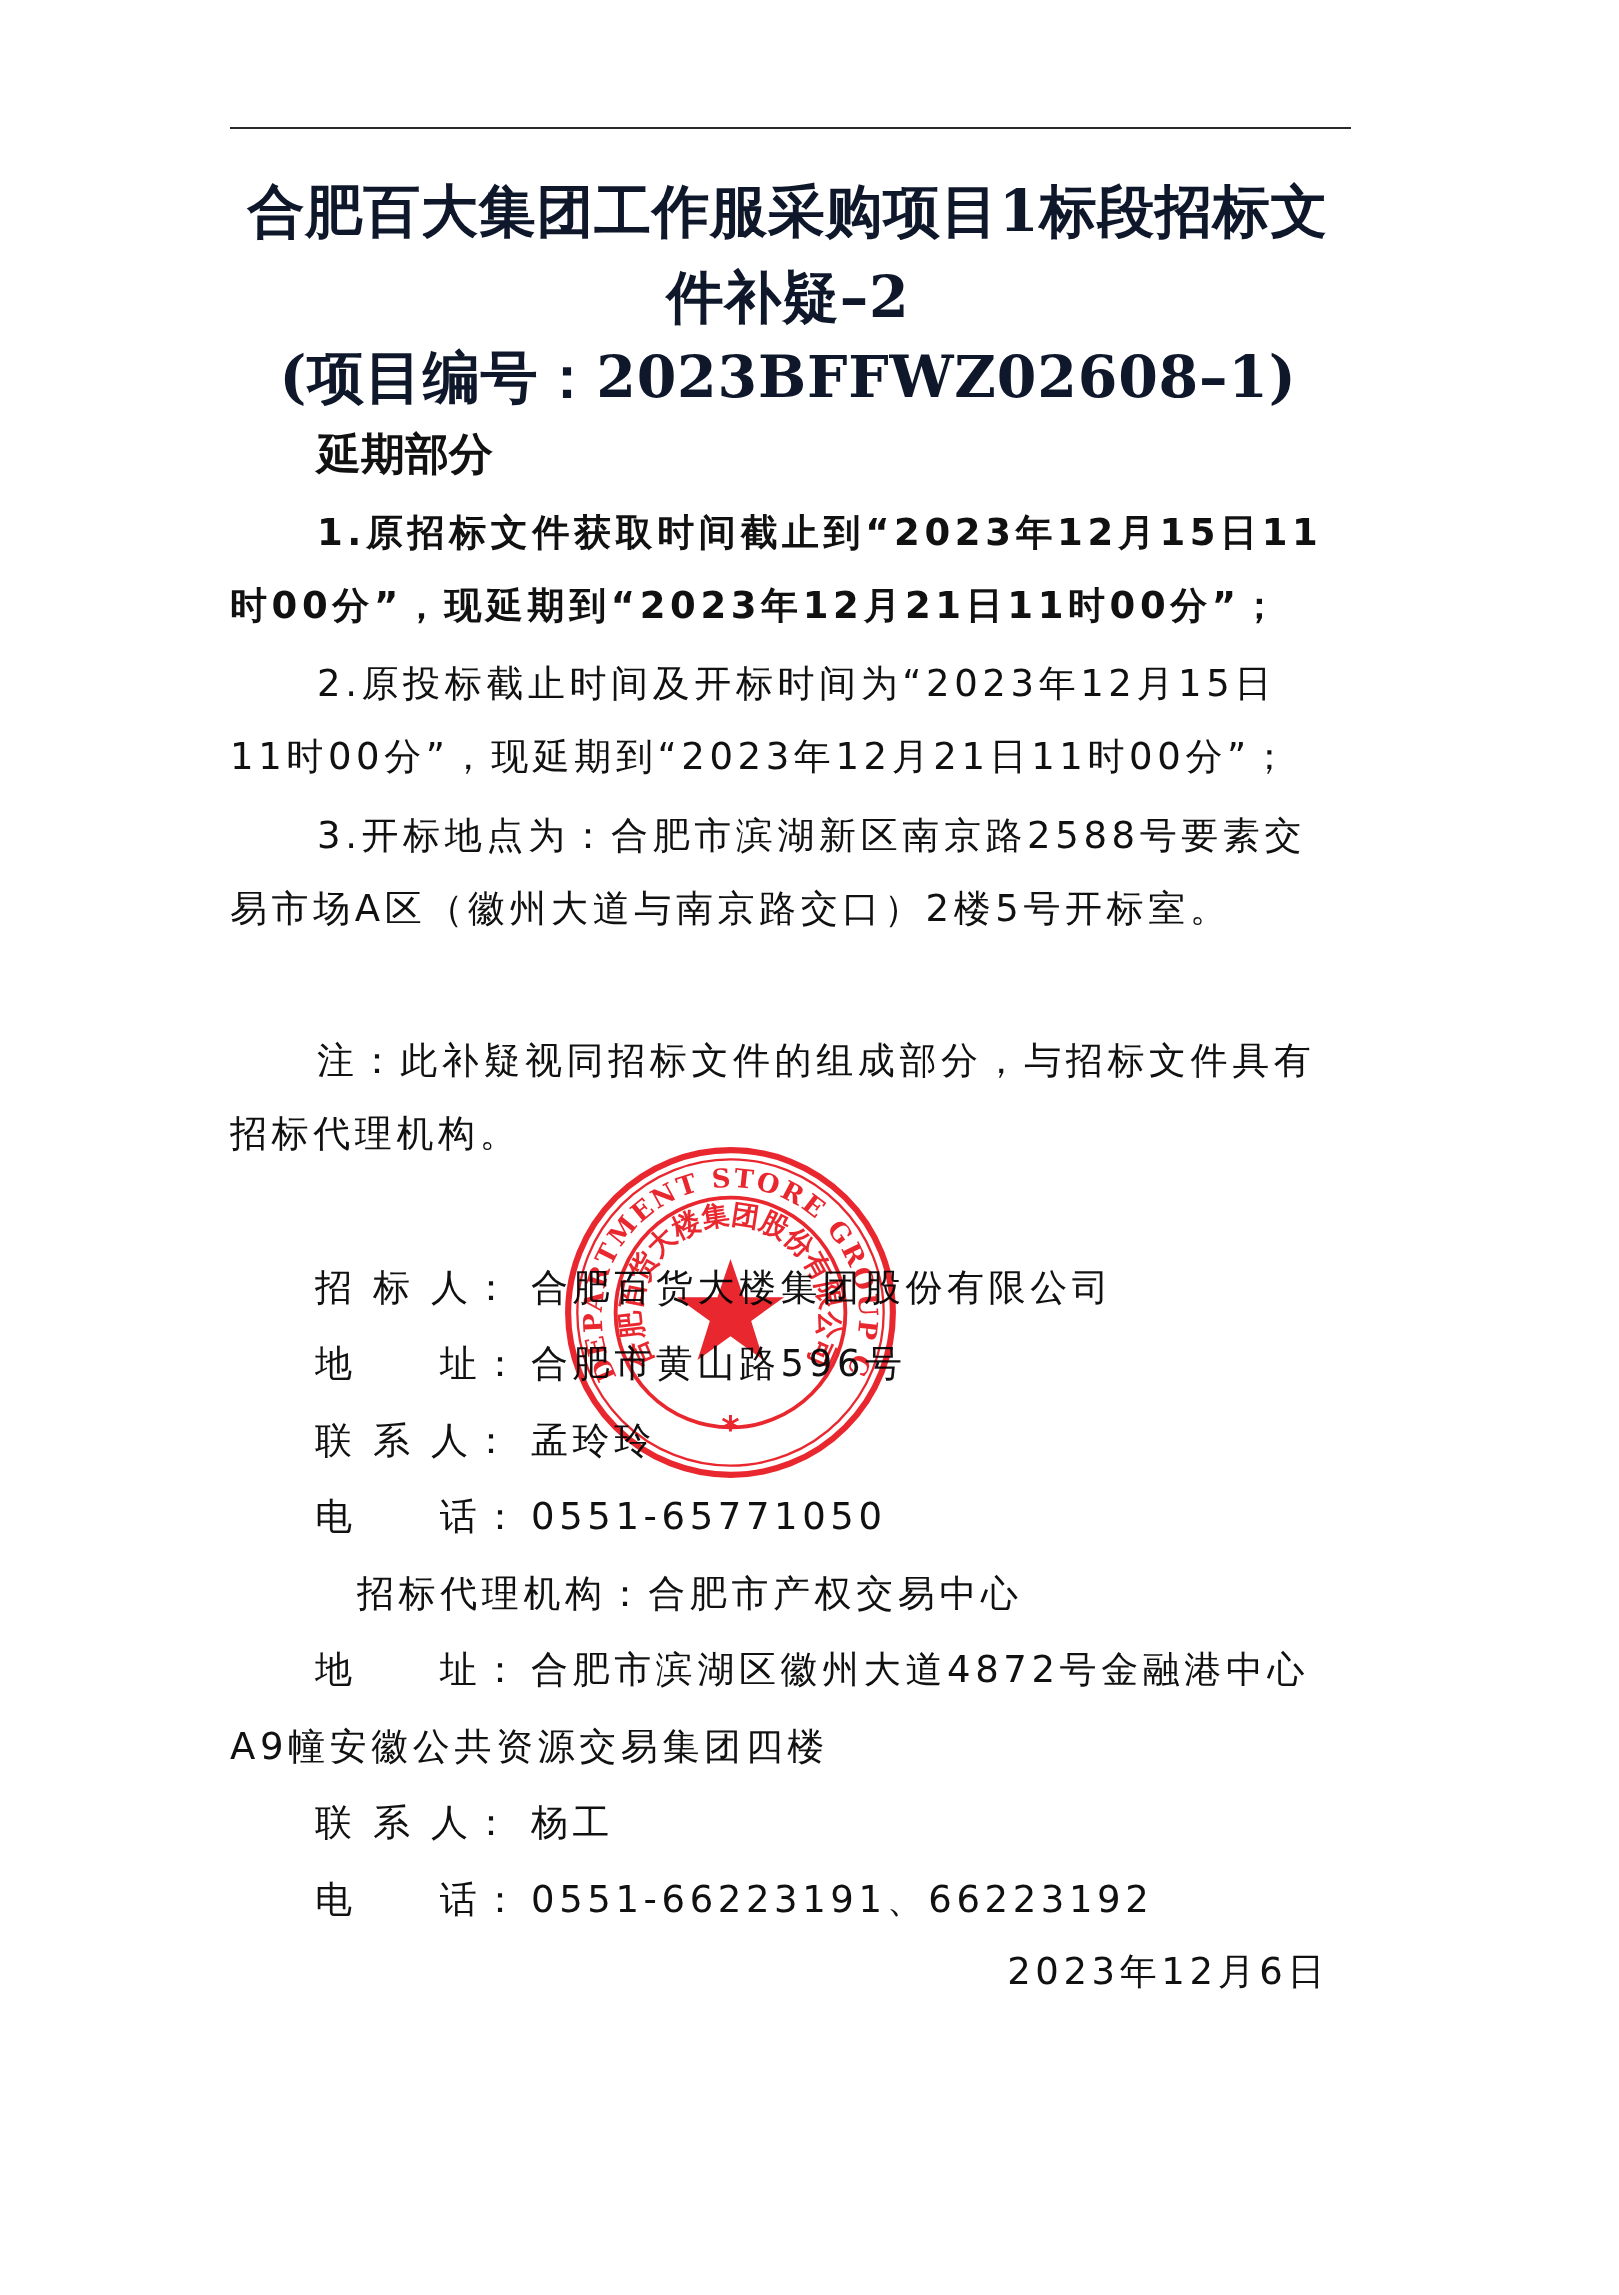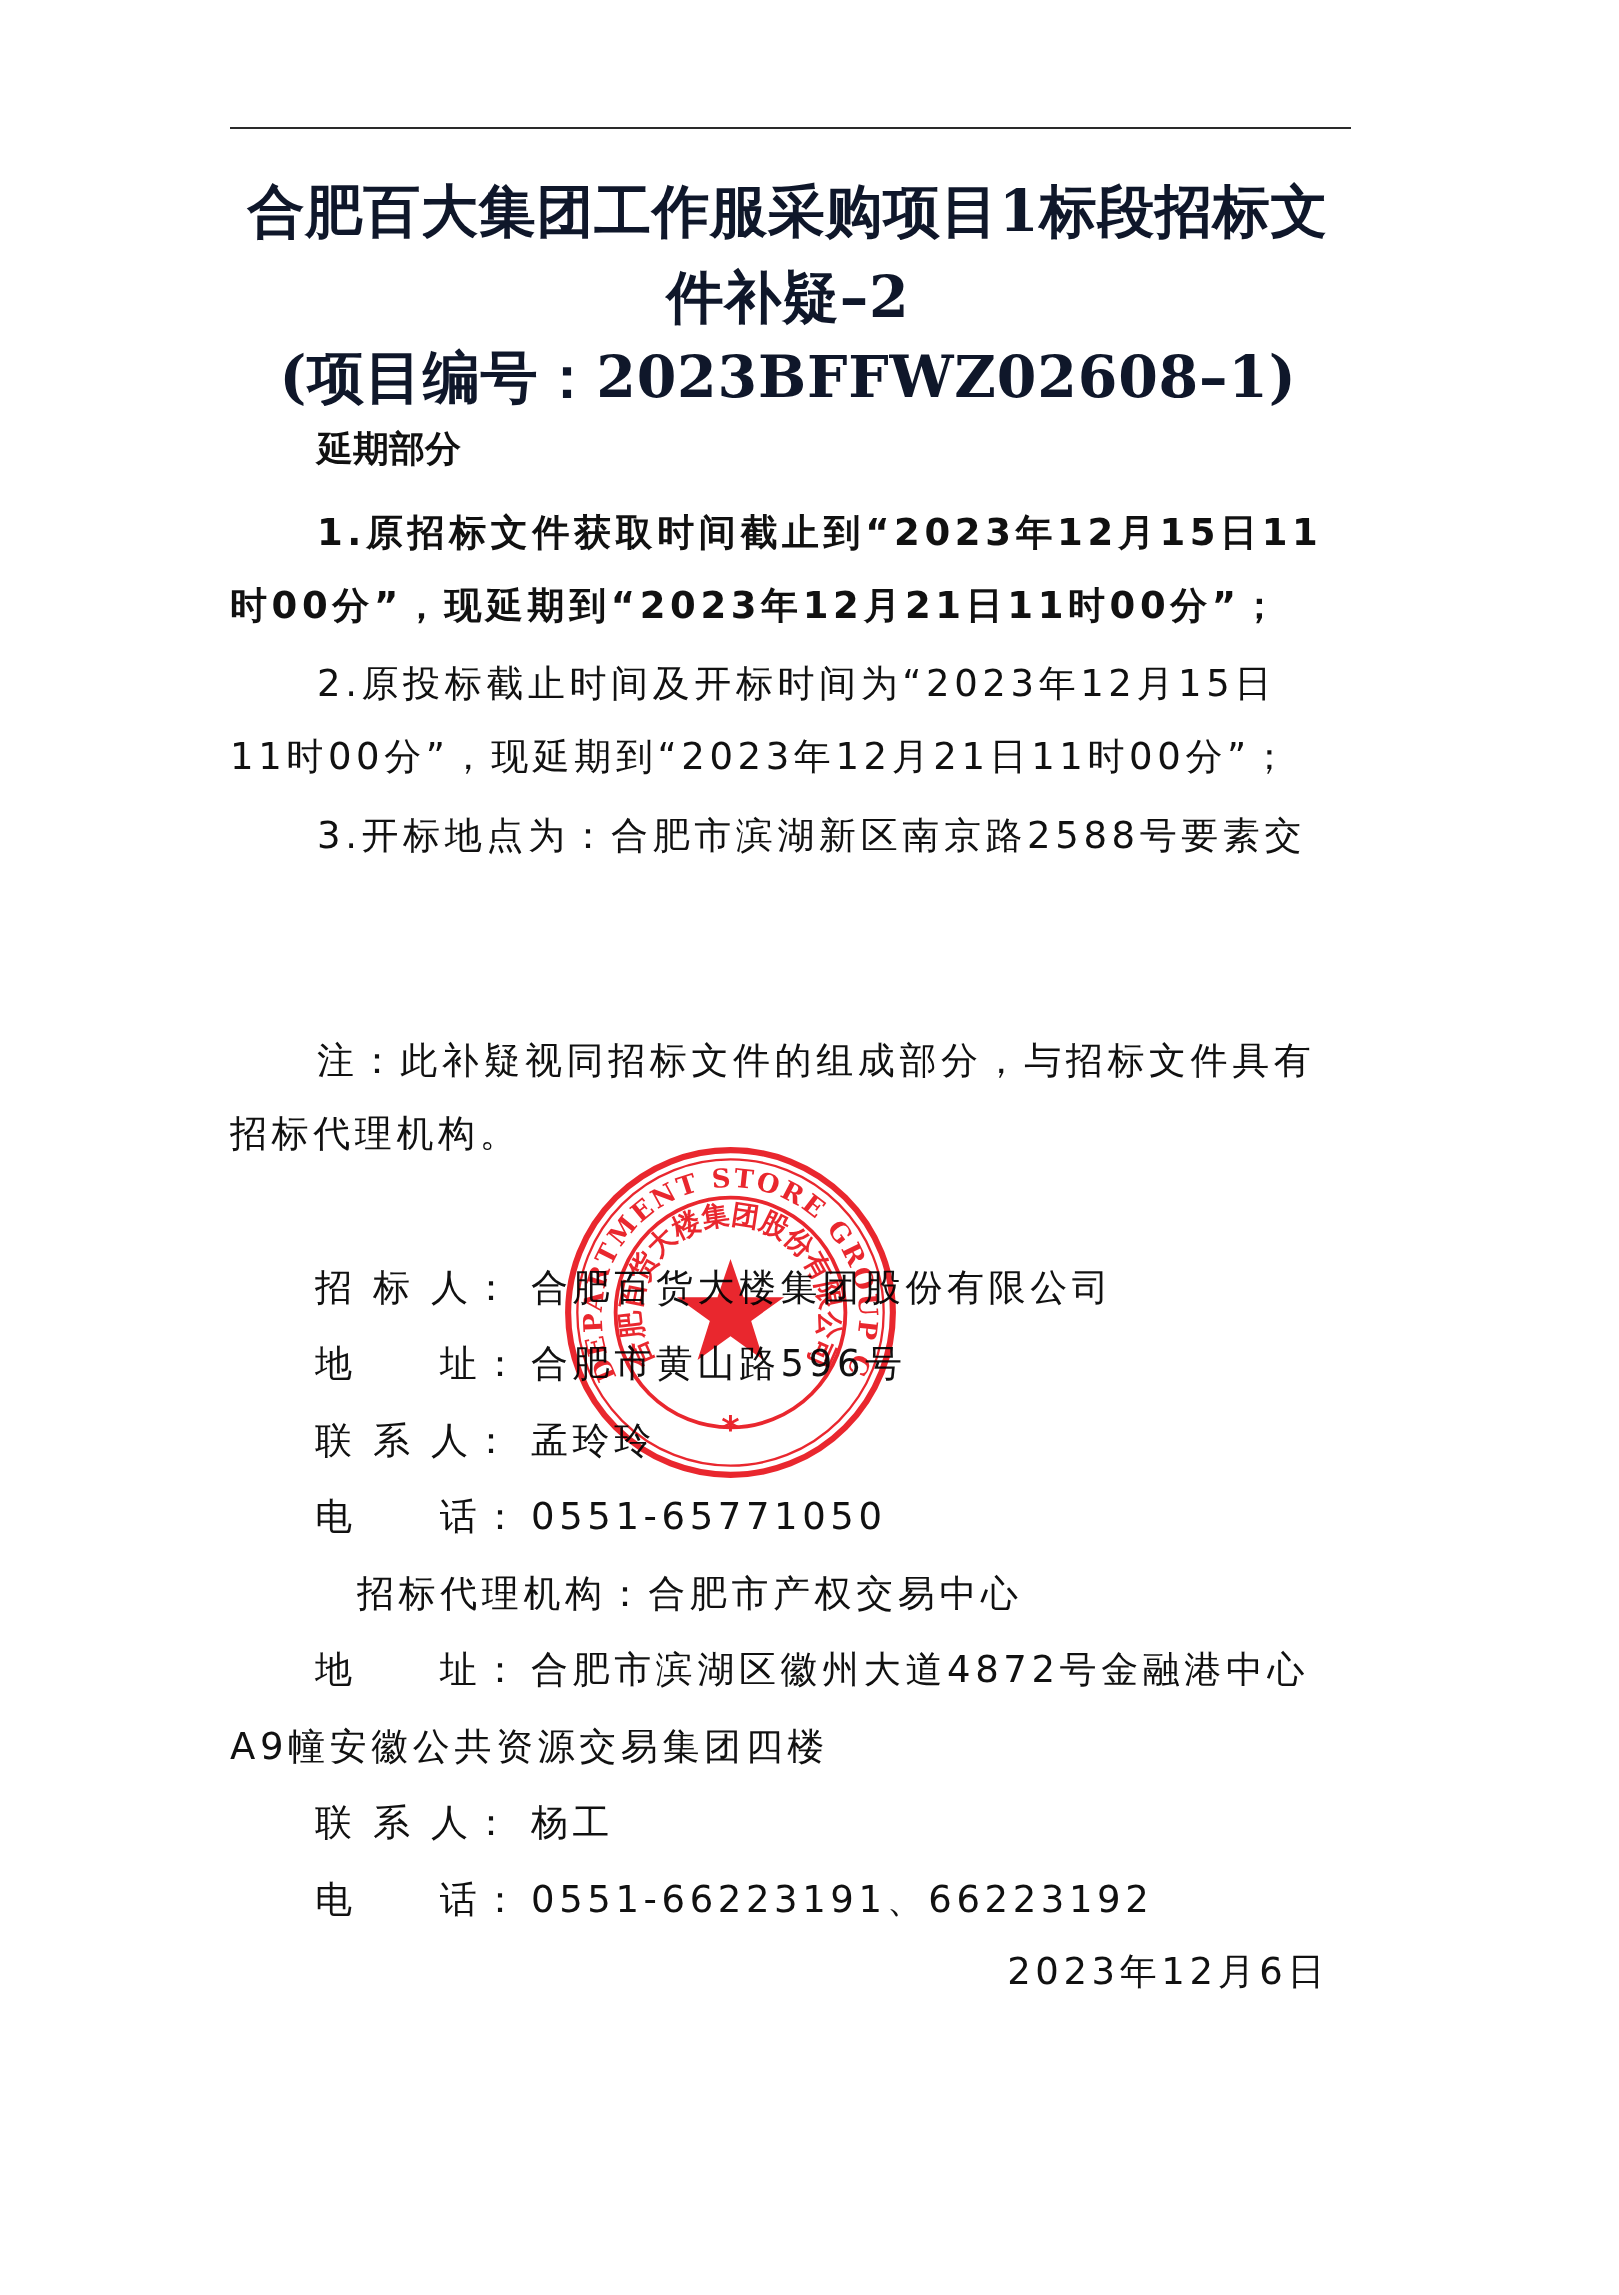--- a/index.html
+++ b/index.html
@@ -5,21 +5,21 @@
   html, body { margin:0; padding:0; background:#ffffff; }
   body { width:1620px; height:2295px; position:relative; overflow:hidden;
          font-family:"DejaVu Serif","Liberation Serif",serif; color:#111111; }
   .rule { position:absolute; left:230px; top:127px; width:1121px; height:2.3px; background:#2a2a2a; }
   .title { position:absolute; left:214px; width:1148px; text-align:center;
            font-family:"DejaVu Serif","Liberation Serif",serif; font-weight:bold;
            font-size:57px; letter-spacing:0.8px; line-height:69px; color:#0f172a; }
   .t1 { top:176px; }
   .t2 { top:262px; }
   .t3 { top:342px; }
-  .section { position:absolute; left:317px; top:425px; font-weight:bold; font-size:36px;
+  .section { position:absolute; left:317px; top:425px; font-weight:bold; font-size:44px;
              font-family:"DejaVu Sans","Liberation Sans",sans-serif; }
   .p { position:absolute; left:230px; width:1125px; font-size:37px; letter-spacing:4.6px;
        font-family:"DejaVu Sans","Liberation Sans",sans-serif; line-height:73px; }
   .p .indent { padding-left:87px; }
   .row { position:absolute; font-size:37px; letter-spacing:4.6px;
          font-family:"DejaVu Sans","Liberation Sans",sans-serif; white-space:nowrap; }
   .lbl { display:inline-block; width:216px; }
   .lbl.wide { width:auto; }
   .date { position:absolute; right:291px; top:1947px; font-size:37px; letter-spacing:4.6px;
           font-family:"DejaVu Sans","Liberation Sans",sans-serif; }
@@ -39,20 +39,21 @@
 <div class="p" style="top:496px;font-weight:bold;">
   <div class="indent">1.原招标文件获取时间截止到“2023年12月15日11</div>
   <div>时00分”，现延期到“2023年12月21日11时00分”；</div>
 </div>
 <div class="p" style="top:647px;">
   <div class="indent">2.原投标截止时间及开标时间为“2023年12月15日</div>
   <div>11时00分”，现延期到“2023年12月21日11时00分”；</div>
 </div>
 <div class="p" style="top:799px;">
   <div class="indent">3.开标地点为：合肥市滨湖新区南京路2588号要素交</div>
+  <div>易市场A区（徽州大道与南京路交口）2楼5号开标室。</div>
 </div>
 
 <div class="p" style="top:1024px;">
   <div class="indent">注：此补疑视同招标文件的组成部分，与招标文件具有</div>
   <div>招标代理机构。</div>
 </div>
 
 <div class="row" style="left:315px; top:1263px;">
   <span class="lbl">招 标 人：</span><span>合肥百货大楼集团股份有限公司</span>
 </div>

